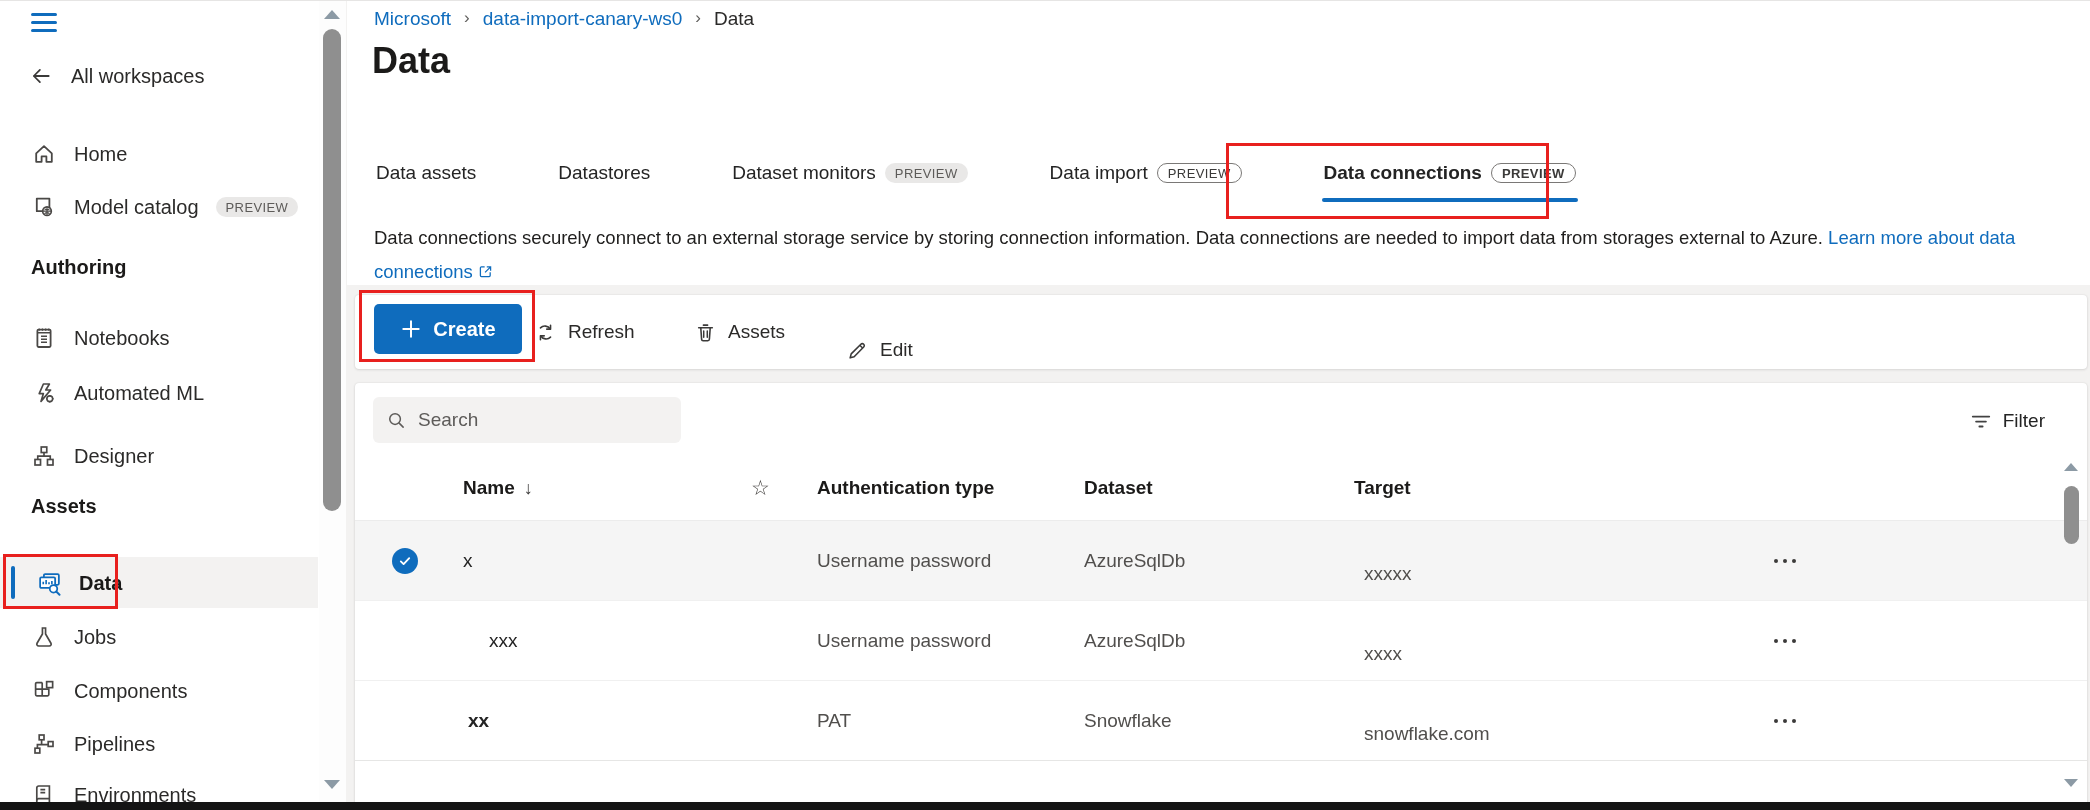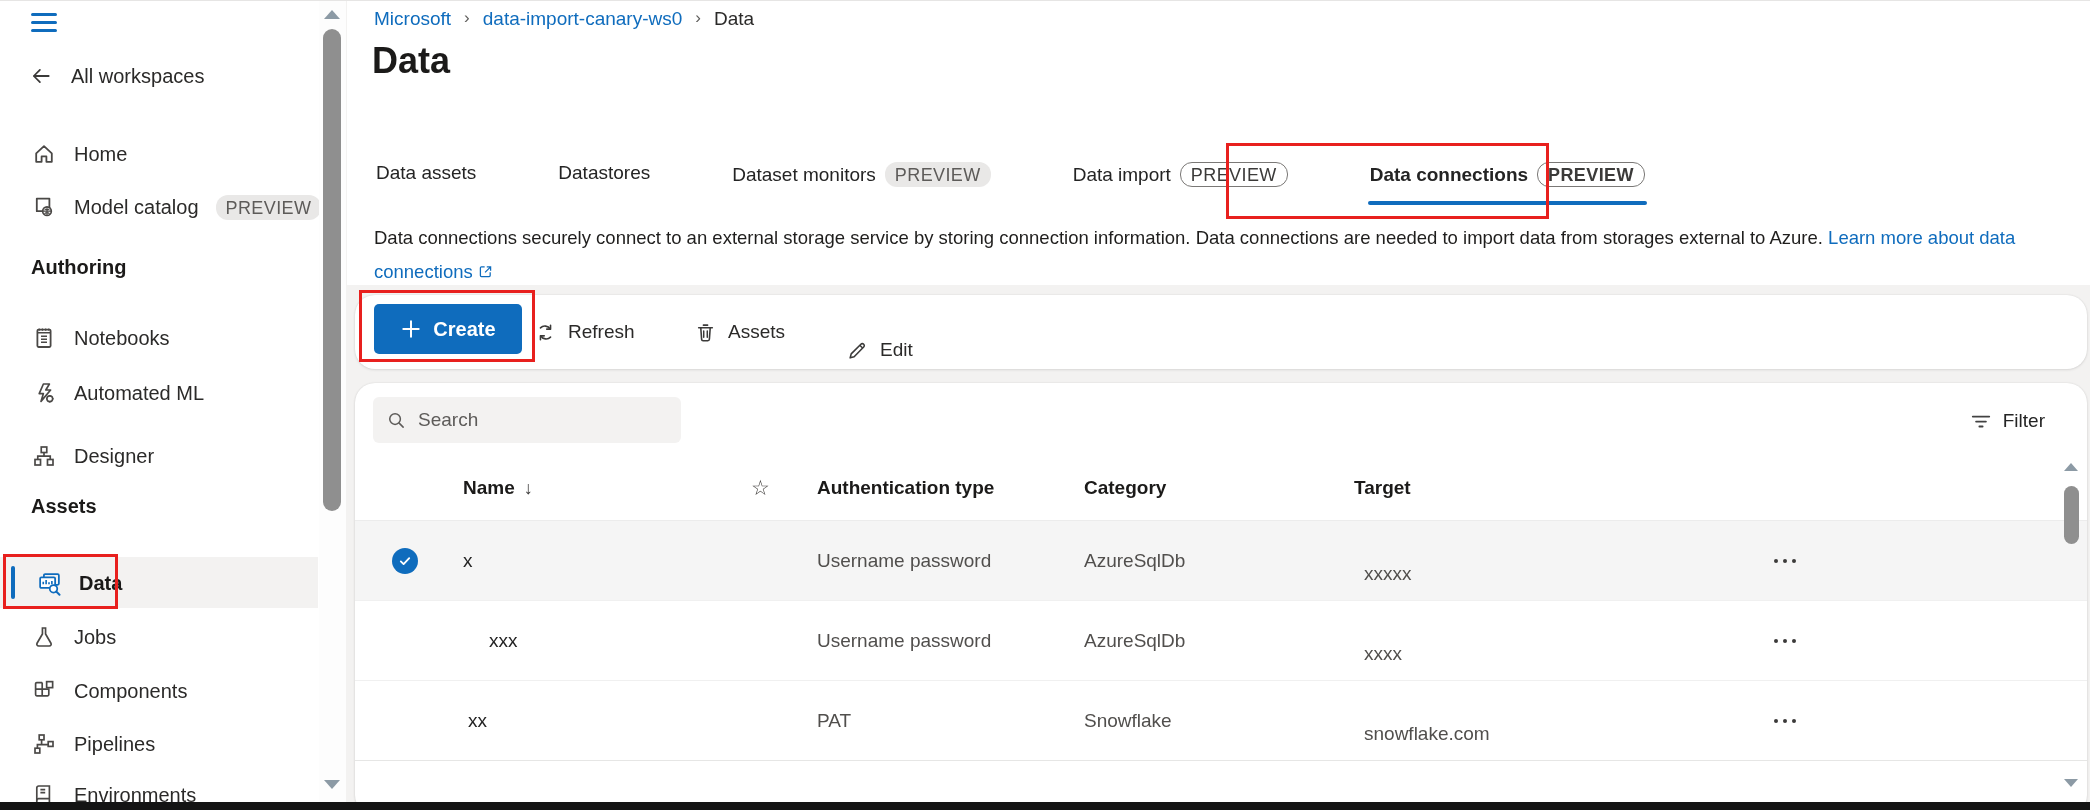--- a/index.html
+++ b/index.html
@@ -11,21 +11,21 @@
   .sidebar { position:absolute; left:0; top:0; width:346px; height:802px; background:#fff;
              border-right:1px solid #ededec; border-radius:0 0 10px 0; }
   .hamburger { position:absolute; left:31px; top:12px; width:26px; height:20px; cursor:pointer; }
   .hamburger i { display:block; height:3px; background:#0f6cbd; border-radius:2px; margin-bottom:5px; }
   .side-row { position:absolute; left:31px; display:flex; align-items:center; gap:17px; height:30px;
               font-size:20px; color:#2b2a29; white-space:nowrap; cursor:pointer; }
   .side-row .ic { width:26px; height:26px; flex:0 0 26px; display:flex; align-items:center; justify-content:center; }
   .side-head { position:absolute; left:31px; font-size:20px; font-weight:bold; color:#1b1a19; }
   .sel-bg { position:absolute; left:0; top:556px; width:318px; height:51px; background:#f3f2f1; }
   .sel-bar { position:absolute; left:11px; top:565px; width:4px; height:33px; background:#0f6cbd; border-radius:2px; }
-  .pill { display:inline-block; font-size:18px; letter-spacing:.4px; color:#5d5b59; background:#e9e8e7;
+  .pill { display:inline-block; font-size:13px; letter-spacing:.4px; color:#5d5b59; background:#e9e8e7;
           border-radius:12px; padding:4px 10px 3px; line-height:1; }
   .pill.outlined { background:#fff; border:1.5px solid #7a7876; color:#3b3a39; padding:3px 10px 2px; }
 
   
   .v-scroll { position:absolute; left:319px; top:0; width:27px; height:802px; background:#fdfdfd; }
   .v-thumb  { position:absolute; left:4px; top:28px; width:18px; height:482px; background:#8f8f8f; border-radius:9px; }
   .tri-up   { position:absolute; width:0; height:0; border-left:8px solid transparent; border-right:8px solid transparent;
               border-bottom:9px solid #8c9aa5; left:5px; top:9px; }
   .tri-down { position:absolute; width:0; height:0; border-left:8px solid transparent; border-right:8px solid transparent;
               border-top:9px solid #8c9aa5; left:5px; top:779px; }
@@ -43,21 +43,21 @@
          padding:10px 2px 18px; cursor:pointer; white-space:nowrap; }
   .tab.active { font-weight:bold; }
   .tab.active::after { content:""; position:absolute; left:0; right:0; bottom:0; height:4px;
                        background:#0f6cbd; border-radius:2px; }
 
   .desc { position:absolute; left:374px; top:220px; width:1696px; font-size:18.5px; line-height:33.5px; color:#1f1e1d; }
   .desc a { color:#0f6cbd; text-decoration:none; cursor:pointer; }
   .ext-ic { display:inline-block; vertical-align:-2px; margin-left:4px; }
 
   
-  .card { position:absolute; background:#fff; border-radius:20px;
+  .card { position:absolute; background:#fff; border-radius:4px;
           box-shadow:0 0 2px rgba(0,0,0,.10), 0 1px 3px rgba(0,0,0,.09); }
   .toolbar-card { left:355px; top:294px; width:1732px; height:74px; }
   .table-card   { left:355px; top:382px; width:1732px; height:432px; }
 
   .btn-create { position:absolute; left:19px; top:9px; width:148px; height:50px; border:none; border-radius:5px;
                 background:#0f6cbd; color:#fff; font-size:20px; font-weight:bold; display:flex; align-items:center;
                 justify-content:center; gap:11px; cursor:pointer; font-family:inherit; }
   .tool-btn { position:absolute; top:0; height:74px; display:flex; align-items:center; gap:12px;
               font-size:19px; color:#2b2a29; cursor:pointer; background:none; border:none; font-family:inherit; }
   .tool-refresh { left:180px; } .tool-delete { left:340px; } .tool-edit { left:492px;margin-top:18px; }
@@ -72,21 +72,21 @@
             font-size:19px; color:#242424; cursor:pointer; }
 
   
   .thead, .trow { display:grid; grid-template-columns:90px 300px 72px 267px 270px 401px 60px 1fr;
                   position:absolute; left:0; width:1732px; align-items:center; }
   .thead { top:73px; height:65px; font-weight:bold; font-size:19px; color:#1b1a19; border-bottom:1px solid #ececec; }
   .trow  { height:80px; font-size:19px; color:#514f4d; border-bottom:1px solid #f0f0f0; }
   .trow-1 { top:138px; background:#f5f5f5; } .trow-2 { top:218px; } .trow-3 { top:298px; border-bottom:1px solid #e6e6e5; }
   .cell-name { padding-left:18px; color:#242424; }
   .trow-2 .cell-name { padding-left:44px; }
-  .trow-3 .cell-name { padding-left:23px; }
+  .trow-3 .cell-name { padding-left:23px;font-weight:bold; }
   .cell-target { padding-left:10px; }
   .trow .cell-target { padding-top:26px; }
   .name-hd { display:flex; align-items:center; gap:9px; padding-left:18px; }
   .sort-ic { font-weight:normal; font-size:18px; color:#3b3a39; }
   .star-hd { font-weight:normal; font-size:21px; color:#494745; padding-left:6px; cursor:pointer; }
   .checkcircle { width:26px; height:26px; border-radius:50%; background:#0f6cbd; margin-left:37px;
                  display:flex; align-items:center; justify-content:center; cursor:pointer; }
   .more-btn { display:flex; gap:5px; justify-content:center; align-items:center; height:30px; cursor:pointer; }
   .more-btn i { width:4px; height:4px; border-radius:50%; background:#3b3a39; }
 
@@ -354,21 +354,21 @@
     </div>
 
     <div class="thead">
       <div></div>
       <div class="name-hd">
         <span>Name</span>
         <span class="sort-ic">↓</span>
       </div>
       <div class="star-hd">☆</div>
       <div>Authentication type</div>
-      <div>Category</div>
+      <div>Dataset</div>
       <div class="cell-target" style="padding-left:0;">Target</div>
       <div></div>
         <div></div>
     </div>
 
     <div class="trow trow-1">
       <div class="checkcircle">
         <svg width="14" height="14" viewBox="0 0 20 20">
             <path d="M4 10.5l4 4 8-8.5" fill="none" stroke="#fff" stroke-width="2.6" stroke-linecap="round" stroke-linejoin="round"></path>
           </svg>

